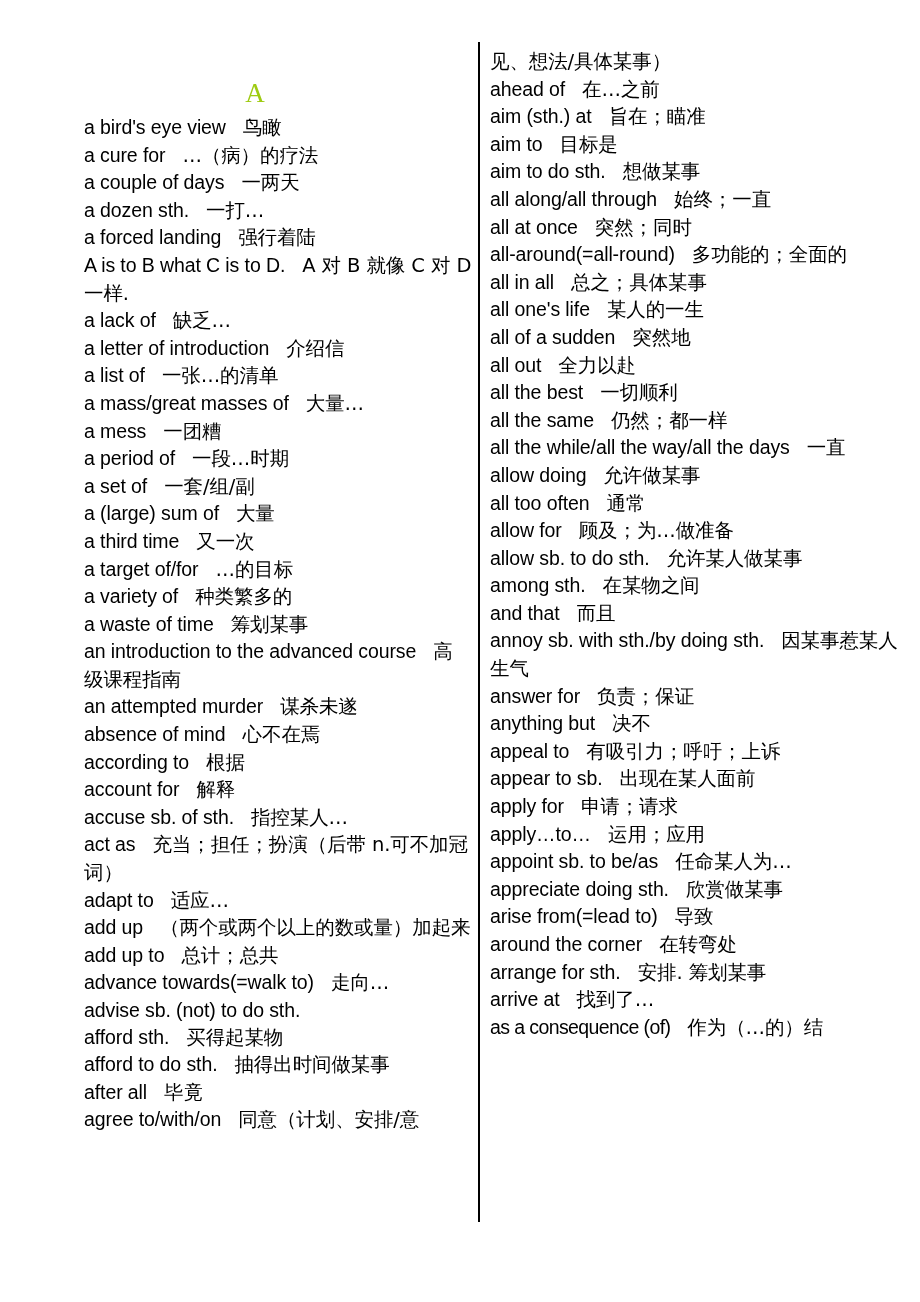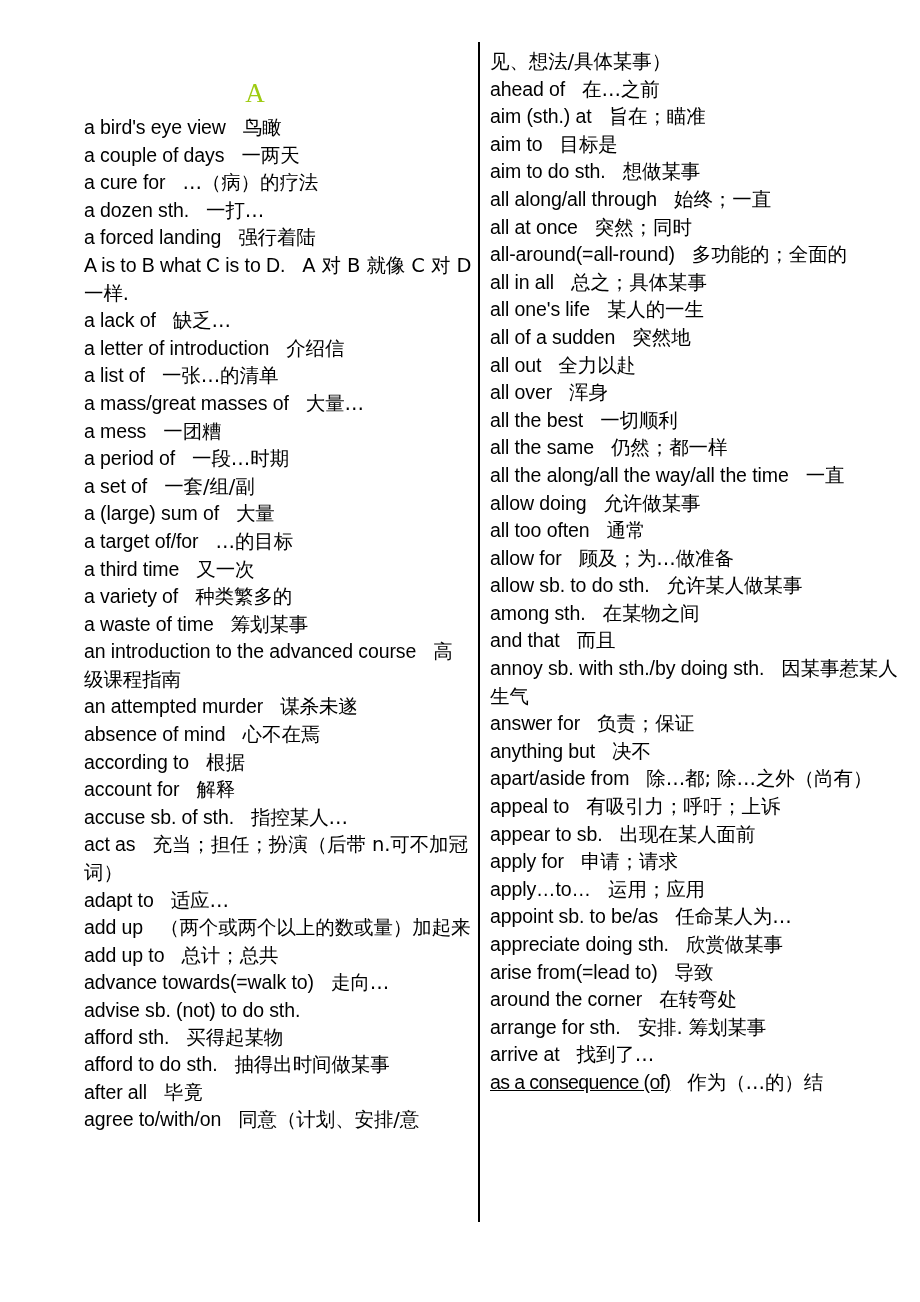--- a/index.html
+++ b/index.html
@@ -76,48 +76,47 @@
   }
   .entry .gap {
     display: inline-block;
     width: 17px;
   }
   .entry .zh {
     font-family: "DejaVu Sans", "Liberation Sans", sans-serif;
   }
   .entry.tight .en {
     letter-spacing: -0.6px;
-    text-decoration: underline;
   }
 </style>
 </head>
 <body>
 
 <div class="page">
   <div class="columns">
 
     <div class="col col-left">
       <div class="section-title">A</div>
       <div id="left-entries">
           <div class="entry"><span class="en">a bird's eye view</span><span class="gap"></span><span class="zh">鸟瞰</span></div>
+          <div class="entry"><span class="en">a cure for</span><span class="gap"></span><span class="zh">…（病）的疗法</span></div>
           <div class="entry"><span class="en">a couple of days</span><span class="gap"></span><span class="zh">一两天</span></div>
-          <div class="entry"><span class="en">a cure for</span><span class="gap"></span><span class="zh">…（病）的疗法</span></div>
           <div class="entry"><span class="en">a dozen sth.</span><span class="gap"></span><span class="zh">一打…</span></div>
           <div class="entry"><span class="en">a forced landing</span><span class="gap"></span><span class="zh">强行着陆</span></div>
           <div class="entry"><span class="en">A is to B what C is to D.</span><span class="gap"></span><span class="zh">A 对 B 就像 C 对 D 一样.</span></div>
           <div class="entry"><span class="en">a lack of</span><span class="gap"></span><span class="zh">缺乏…</span></div>
           <div class="entry"><span class="en">a letter of introduction</span><span class="gap"></span><span class="zh">介绍信</span></div>
           <div class="entry"><span class="en">a list of</span><span class="gap"></span><span class="zh">一张…的清单</span></div>
           <div class="entry"><span class="en">a mass/great masses of</span><span class="gap"></span><span class="zh">大量…</span></div>
           <div class="entry"><span class="en">a mess</span><span class="gap"></span><span class="zh">一团糟</span></div>
           <div class="entry"><span class="en">a period of</span><span class="gap"></span><span class="zh">一段…时期</span></div>
           <div class="entry"><span class="en">a set of</span><span class="gap"></span><span class="zh">一套/组/副</span></div>
           <div class="entry"><span class="en">a (large) sum of</span><span class="gap"></span><span class="zh">大量</span></div>
+          <div class="entry"><span class="en">a third time</span><span class="gap"></span><span class="zh">又一次</span></div>
           <div class="entry"><span class="en">a target of/for</span><span class="gap"></span><span class="zh">…的目标</span></div>
-          <div class="entry"><span class="en">a third time</span><span class="gap"></span><span class="zh">又一次</span></div>
           <div class="entry"><span class="en">a variety of</span><span class="gap"></span><span class="zh">种类繁多的</span></div>
           <div class="entry"><span class="en">a waste of time</span><span class="gap"></span><span class="zh">筹划某事</span></div>
           <div class="entry"><span class="en">an introduction to the advanced course</span><span class="gap"></span><span class="zh">高级课程指南</span></div>
           <div class="entry"><span class="en">an attempted murder</span><span class="gap"></span><span class="zh">谋杀未遂</span></div>
           <div class="entry"><span class="en">absence of mind</span><span class="gap"></span><span class="zh">心不在焉</span></div>
           <div class="entry"><span class="en">according to</span><span class="gap"></span><span class="zh">根据</span></div>
           <div class="entry"><span class="en">account for</span><span class="gap"></span><span class="zh">解释</span></div>
           <div class="entry"><span class="en">accuse sb. of sth.</span><span class="gap"></span><span class="zh">指控某人…</span></div>
           <div class="entry"><span class="en">act as</span><span class="gap"></span><span class="zh">充当；担任；扮演（后带 n.可不加冠词）</span></div>
           <div class="entry"><span class="en">adapt to</span><span class="gap"></span><span class="zh">适应…</span></div>
@@ -143,34 +142,32 @@
           <div class="entry"><span class="en">aim (sth.) at</span><span class="gap"></span><span class="zh">旨在；瞄准</span></div>
           <div class="entry"><span class="en">aim to</span><span class="gap"></span><span class="zh">目标是</span></div>
           <div class="entry"><span class="en">aim to do sth.</span><span class="gap"></span><span class="zh">想做某事</span></div>
           <div class="entry"><span class="en">all along/all through</span><span class="gap"></span><span class="zh">始终；一直</span></div>
           <div class="entry"><span class="en">all at once</span><span class="gap"></span><span class="zh">突然；同时</span></div>
           <div class="entry"><span class="en">all-around(=all-round)</span><span class="gap"></span><span class="zh">多功能的；全面的</span></div>
           <div class="entry"><span class="en">all in all</span><span class="gap"></span><span class="zh">总之；具体某事</span></div>
           <div class="entry"><span class="en">all one's life</span><span class="gap"></span><span class="zh">某人的一生</span></div>
           <div class="entry"><span class="en">all of a sudden</span><span class="gap"></span><span class="zh">突然地</span></div>
           <div class="entry"><span class="en">all out</span><span class="gap"></span><span class="zh">全力以赴</span></div>
-          <div class="entry"><span class="en">all over</span><span class="gap"></span><span class="zh">浑身</span></div>
           <div class="entry"><span class="en">all the best</span><span class="gap"></span><span class="zh">一切顺利</span></div>
           <div class="entry"><span class="en">all the same</span><span class="gap"></span><span class="zh">仍然；都一样</span></div>
-          <div class="entry"><span class="en">all the along/all the way/all the time</span><span class="gap"></span><span class="zh">一直</span></div>
+          <div class="entry"><span class="en">all the while/all the way/all the days</span><span class="gap"></span><span class="zh">一直</span></div>
           <div class="entry"><span class="en">allow doing</span><span class="gap"></span><span class="zh">允许做某事</span></div>
           <div class="entry"><span class="en">all too often</span><span class="gap"></span><span class="zh">通常</span></div>
           <div class="entry"><span class="en">allow for</span><span class="gap"></span><span class="zh">顾及；为…做准备</span></div>
           <div class="entry"><span class="en">allow sb. to do sth.</span><span class="gap"></span><span class="zh">允许某人做某事</span></div>
           <div class="entry"><span class="en">among sth.</span><span class="gap"></span><span class="zh">在某物之间</span></div>
           <div class="entry"><span class="en">and that</span><span class="gap"></span><span class="zh">而且</span></div>
           <div class="entry"><span class="en">annoy sb. with sth./by doing sth.</span><span class="gap"></span><span class="zh">因某事惹某人生气</span></div>
           <div class="entry"><span class="en">answer for</span><span class="gap"></span><span class="zh">负责；保证</span></div>
           <div class="entry"><span class="en">anything but</span><span class="gap"></span><span class="zh">决不</span></div>
-          <div class="entry"><span class="en">apart/aside from</span><span class="gap"></span><span class="zh">除…都; 除…之外（尚有）</span></div>
           <div class="entry"><span class="en">appeal to</span><span class="gap"></span><span class="zh">有吸引力；呼吁；上诉</span></div>
           <div class="entry"><span class="en">appear to sb.</span><span class="gap"></span><span class="zh">出现在某人面前</span></div>
           <div class="entry"><span class="en">apply for</span><span class="gap"></span><span class="zh">申请；请求</span></div>
           <div class="entry"><span class="en">apply…to…</span><span class="gap"></span><span class="zh">运用；应用</span></div>
           <div class="entry"><span class="en">appoint sb. to be/as</span><span class="gap"></span><span class="zh">任命某人为…</span></div>
           <div class="entry"><span class="en">appreciate doing sth.</span><span class="gap"></span><span class="zh">欣赏做某事</span></div>
           <div class="entry"><span class="en">arise from(=lead to)</span><span class="gap"></span><span class="zh">导致</span></div>
           <div class="entry"><span class="en">around the corner</span><span class="gap"></span><span class="zh">在转弯处</span></div>
           <div class="entry"><span class="en">arrange for sth.</span><span class="gap"></span><span class="zh">安排. 筹划某事</span></div>
           <div class="entry"><span class="en">arrive at</span><span class="gap"></span><span class="zh">找到了…</span></div>

